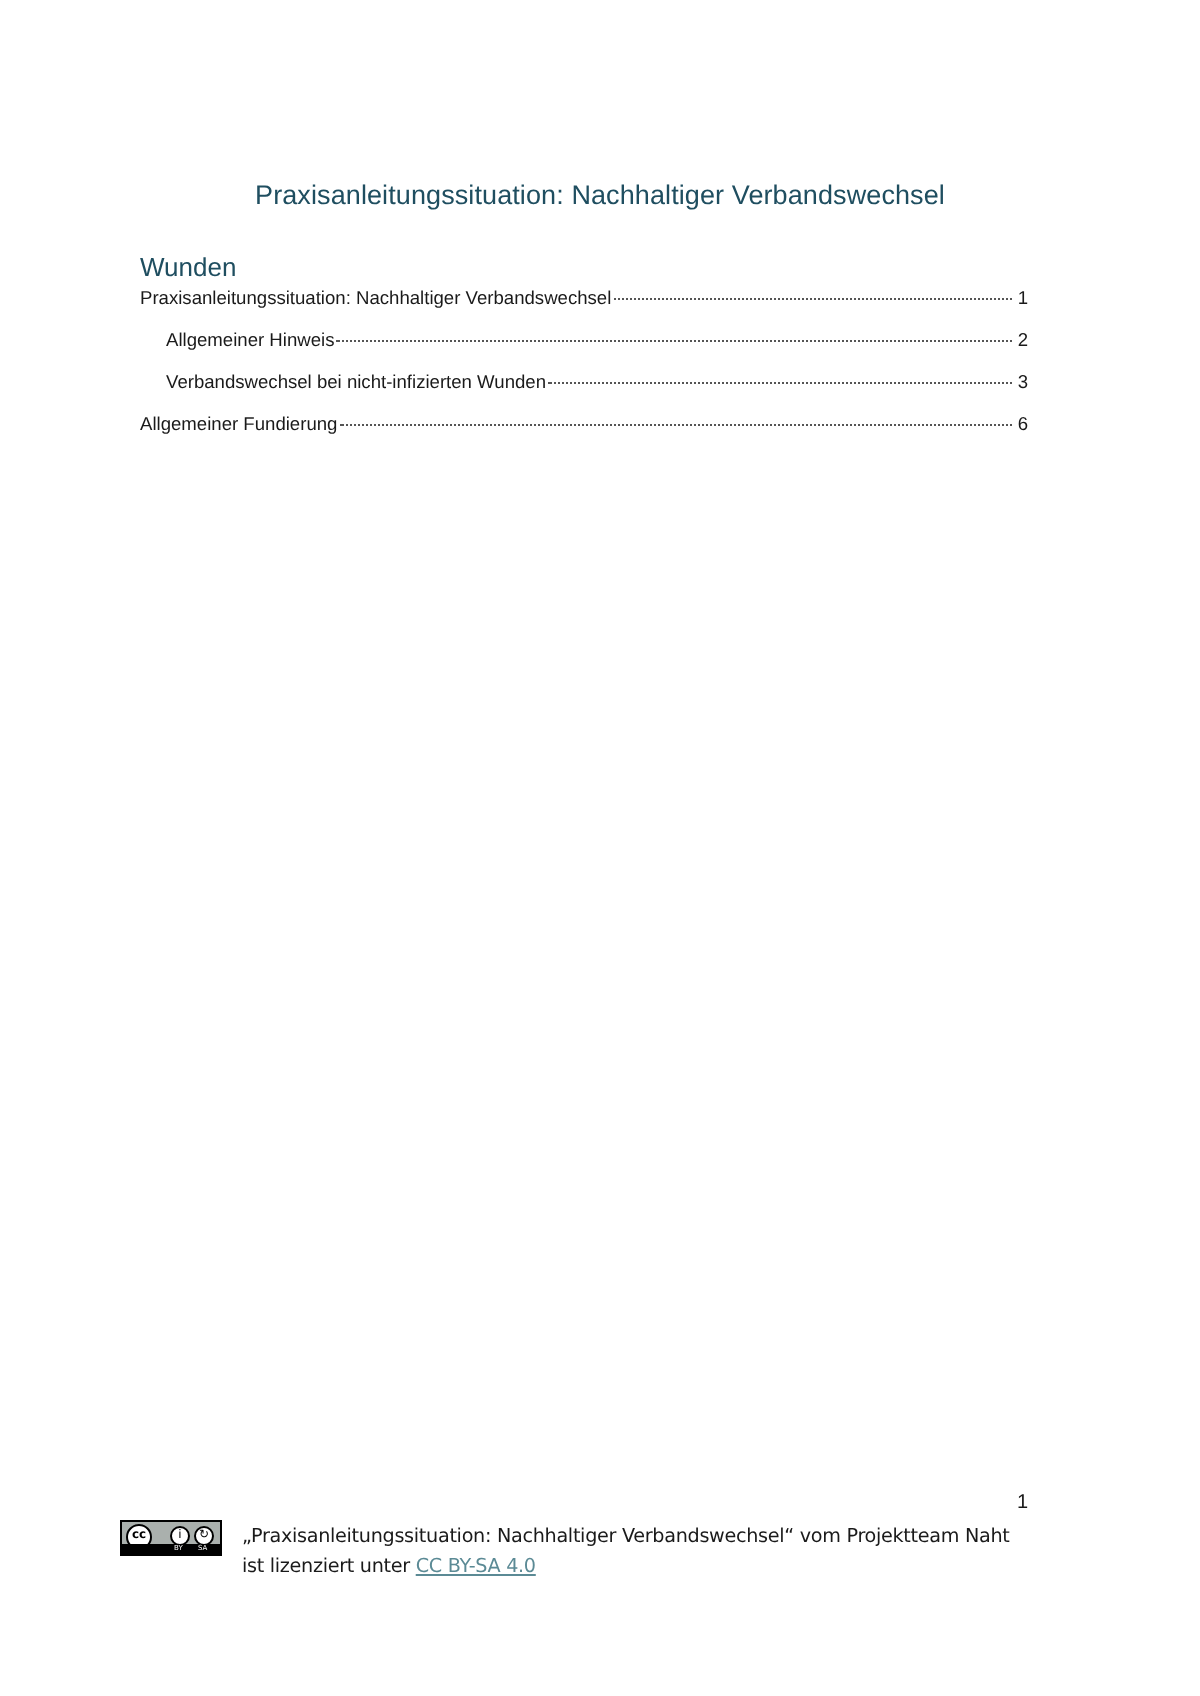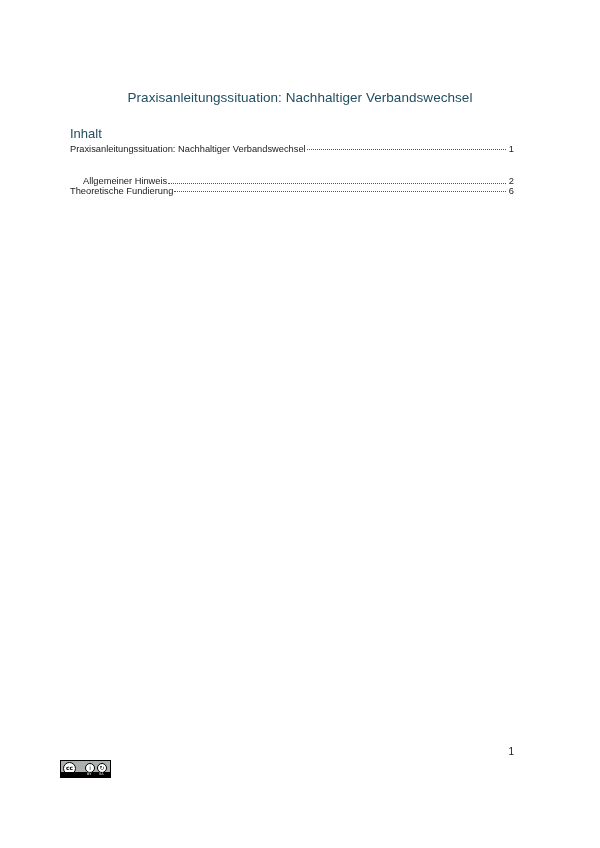--- a/index.html
+++ b/index.html
@@ -47,21 +47,20 @@
     .toc-row {
       display: flex;
       align-items: baseline;
       height: 21px;
       font-size: 9.3px;
       color: #1a1a1a;
       white-space: nowrap;
     }
     .toc-row.level-2 {
       padding-left: 13px;
-      align-items: flex-end;
     }
     .toc-row .toc-label {
       flex: 0 0 auto;
     }
     .toc-row .toc-leader {
       flex: 1 1 auto;
       overflow: hidden;
       margin: 0 1px;
       border-bottom: 1px dotted #555;
       position: relative;
@@ -157,45 +156,54 @@
       text-decoration: underline;
     }
   </style>
 </head>
 <body>
 
 <div class="page">
 
   <div class="doc-title">Praxisanleitungssituation: Nachhaltiger Verbandswechsel</div>
 
-  <div class="toc-heading">Inhalt</div>
+  <div class="toc-heading">Wunden</div>
 
   <div class="toc">
     <div class="toc-row level-1">
       <span class="toc-label">Praxisanleitungssituation: Nachhaltiger Verbandswechsel</span>
       <span class="toc-leader"></span>
       <span class="toc-page">1</span>
     </div>
     <div class="toc-row level-2">
       <span class="toc-label">Allgemeiner Hinweis</span>
       <span class="toc-leader"></span>
       <span class="toc-page">2</span>
     </div>
+    <div class="toc-row level-2">
+      <span class="toc-label">Verbandswechsel bei nicht-infizierten Wunden</span>
+      <span class="toc-leader"></span>
+      <span class="toc-page">3</span>
+    </div>
     <div class="toc-row level-1">
-      <span class="toc-label">Theoretische Fundierung</span>
+      <span class="toc-label">Allgemeiner Fundierung</span>
       <span class="toc-leader"></span>
       <span class="toc-page">6</span>
     </div>
   </div>
 
   <div class="footer-page-number">1</div>
 
   <div class="cc-badge">
     <span class="cc-circle">cc</span>
     <span class="cc-by">i</span>
     <span class="cc-sa">↻</span>
     <span class="cc-strip"></span>
     <span class="cc-strip-label by">BY</span>
     <span class="cc-strip-label sa">SA</span>
   </div>
 
+  <div class="footer-text">
+    <div>„Praxisanleitungssituation: Nachhaltiger Verbandswechsel“ vom Projektteam Naht</div>
+    <div><span>ist lizenziert unter </span><a>CC BY-SA 4.0</a></div>
+  </div>
 
 </div>
 
 </body></html>

